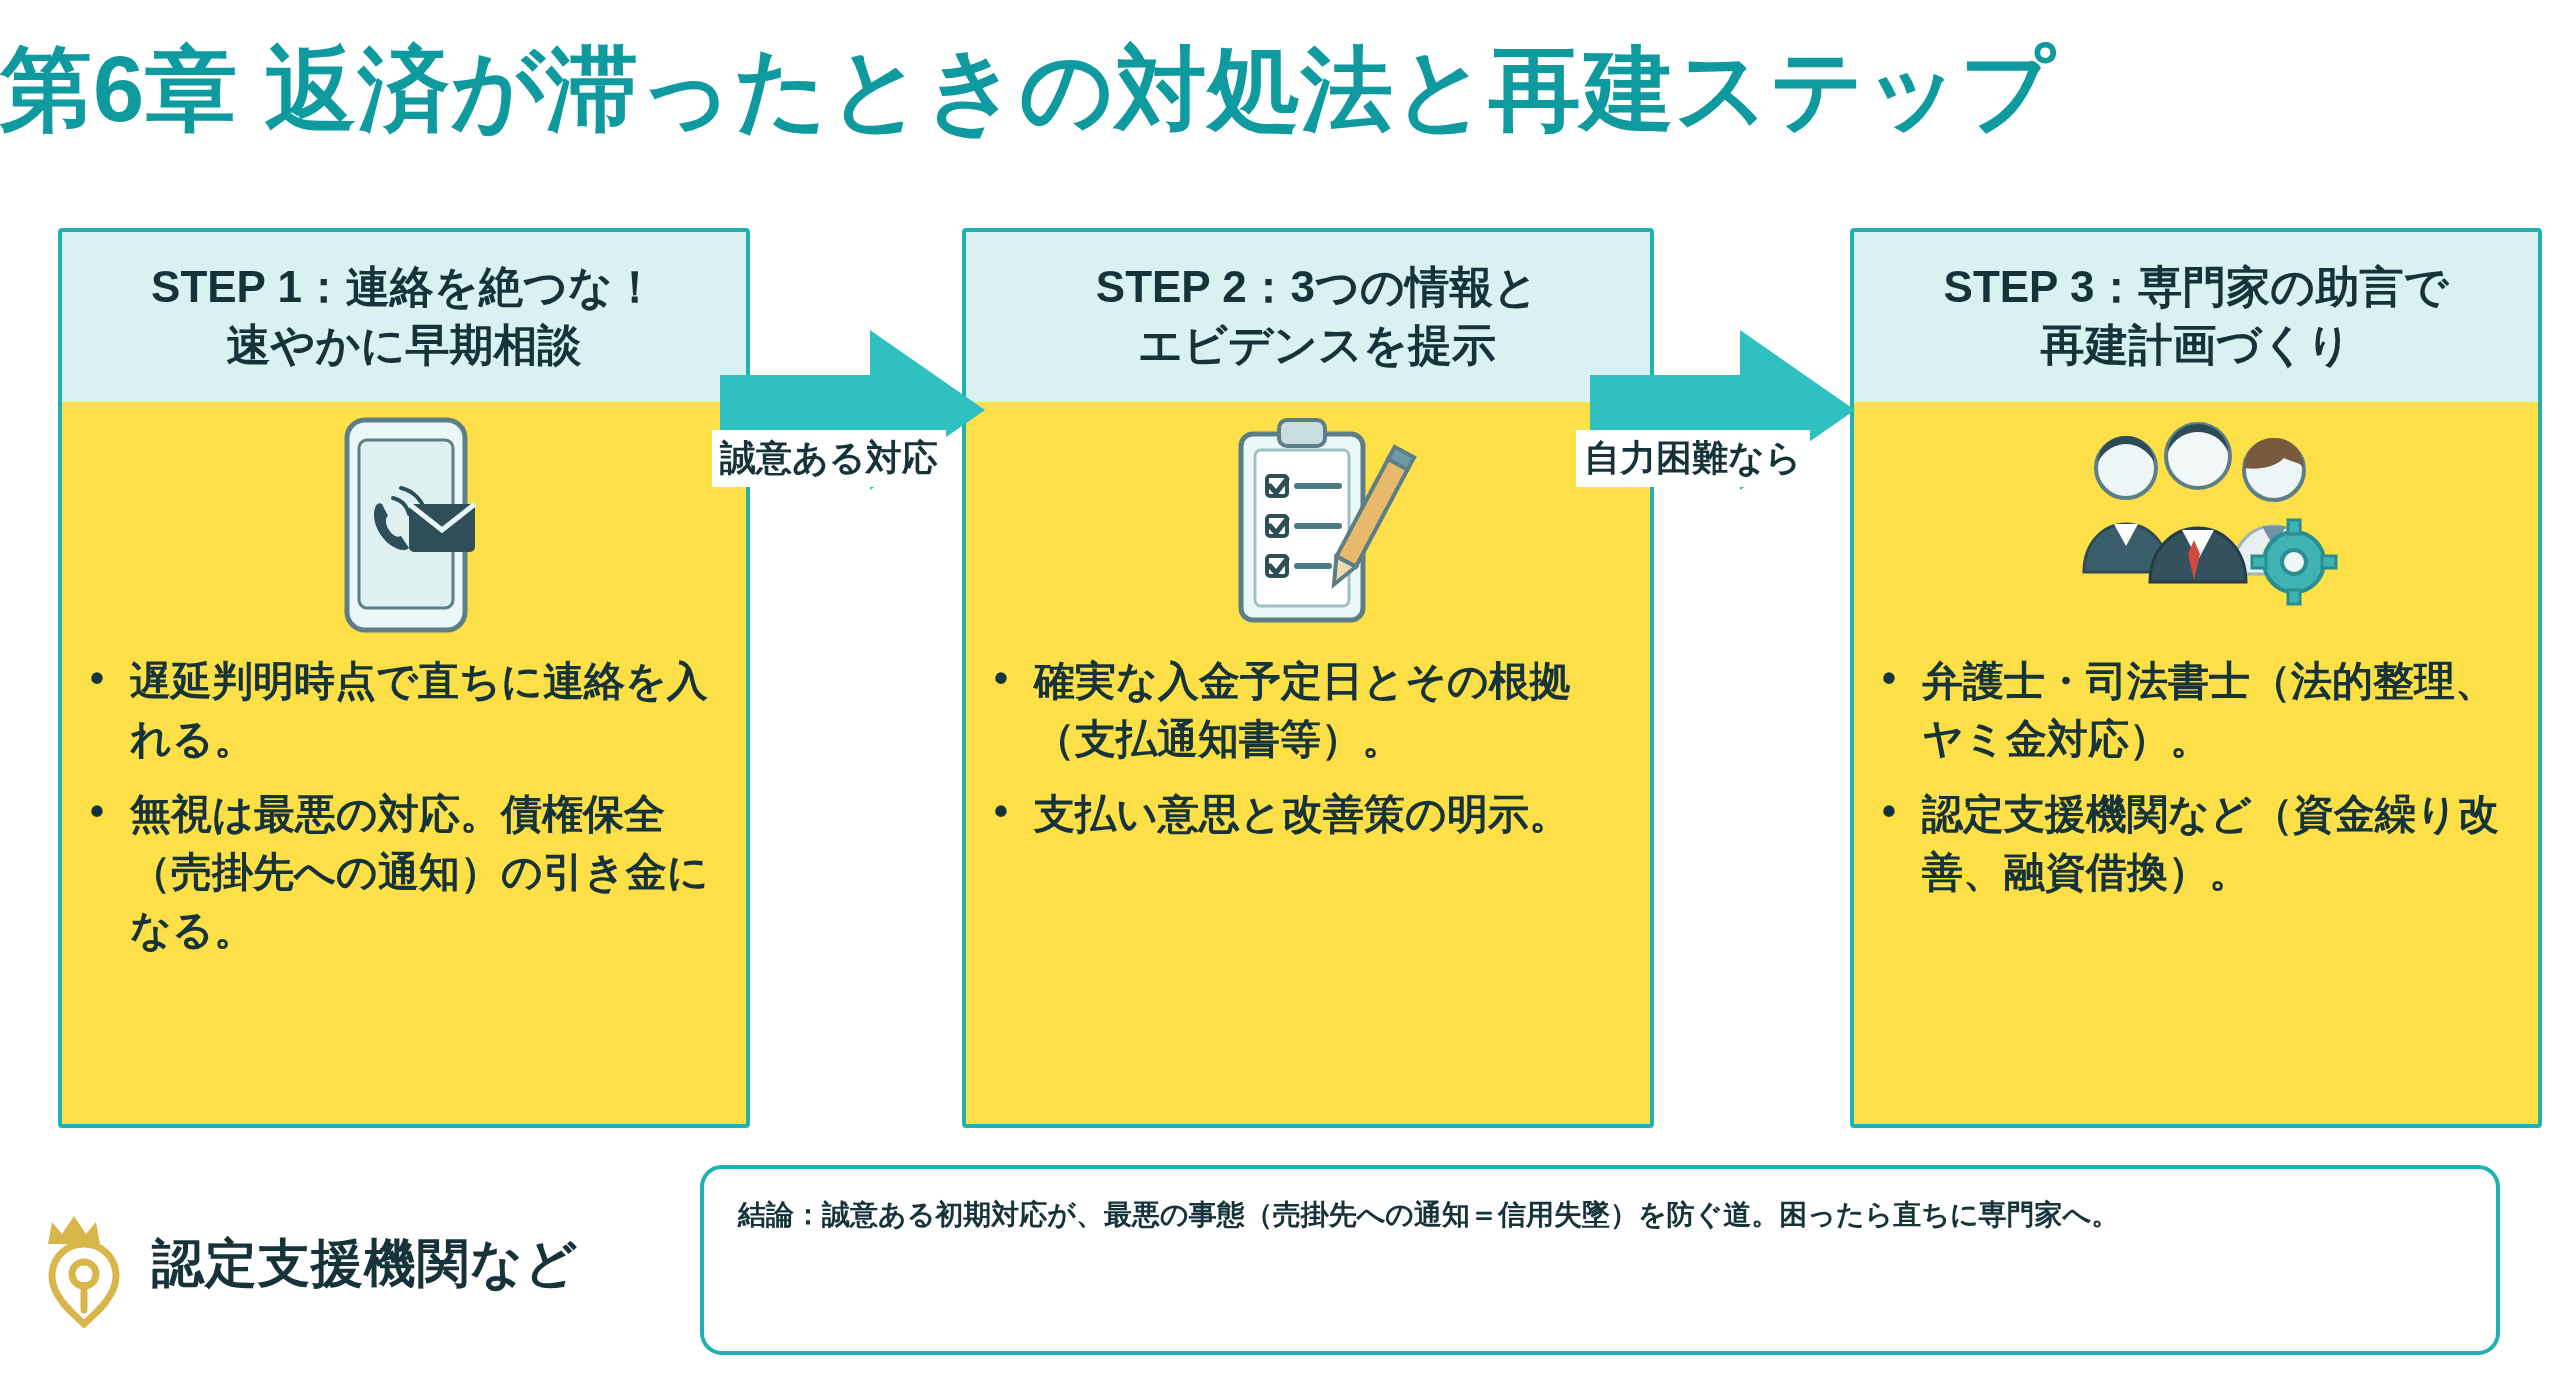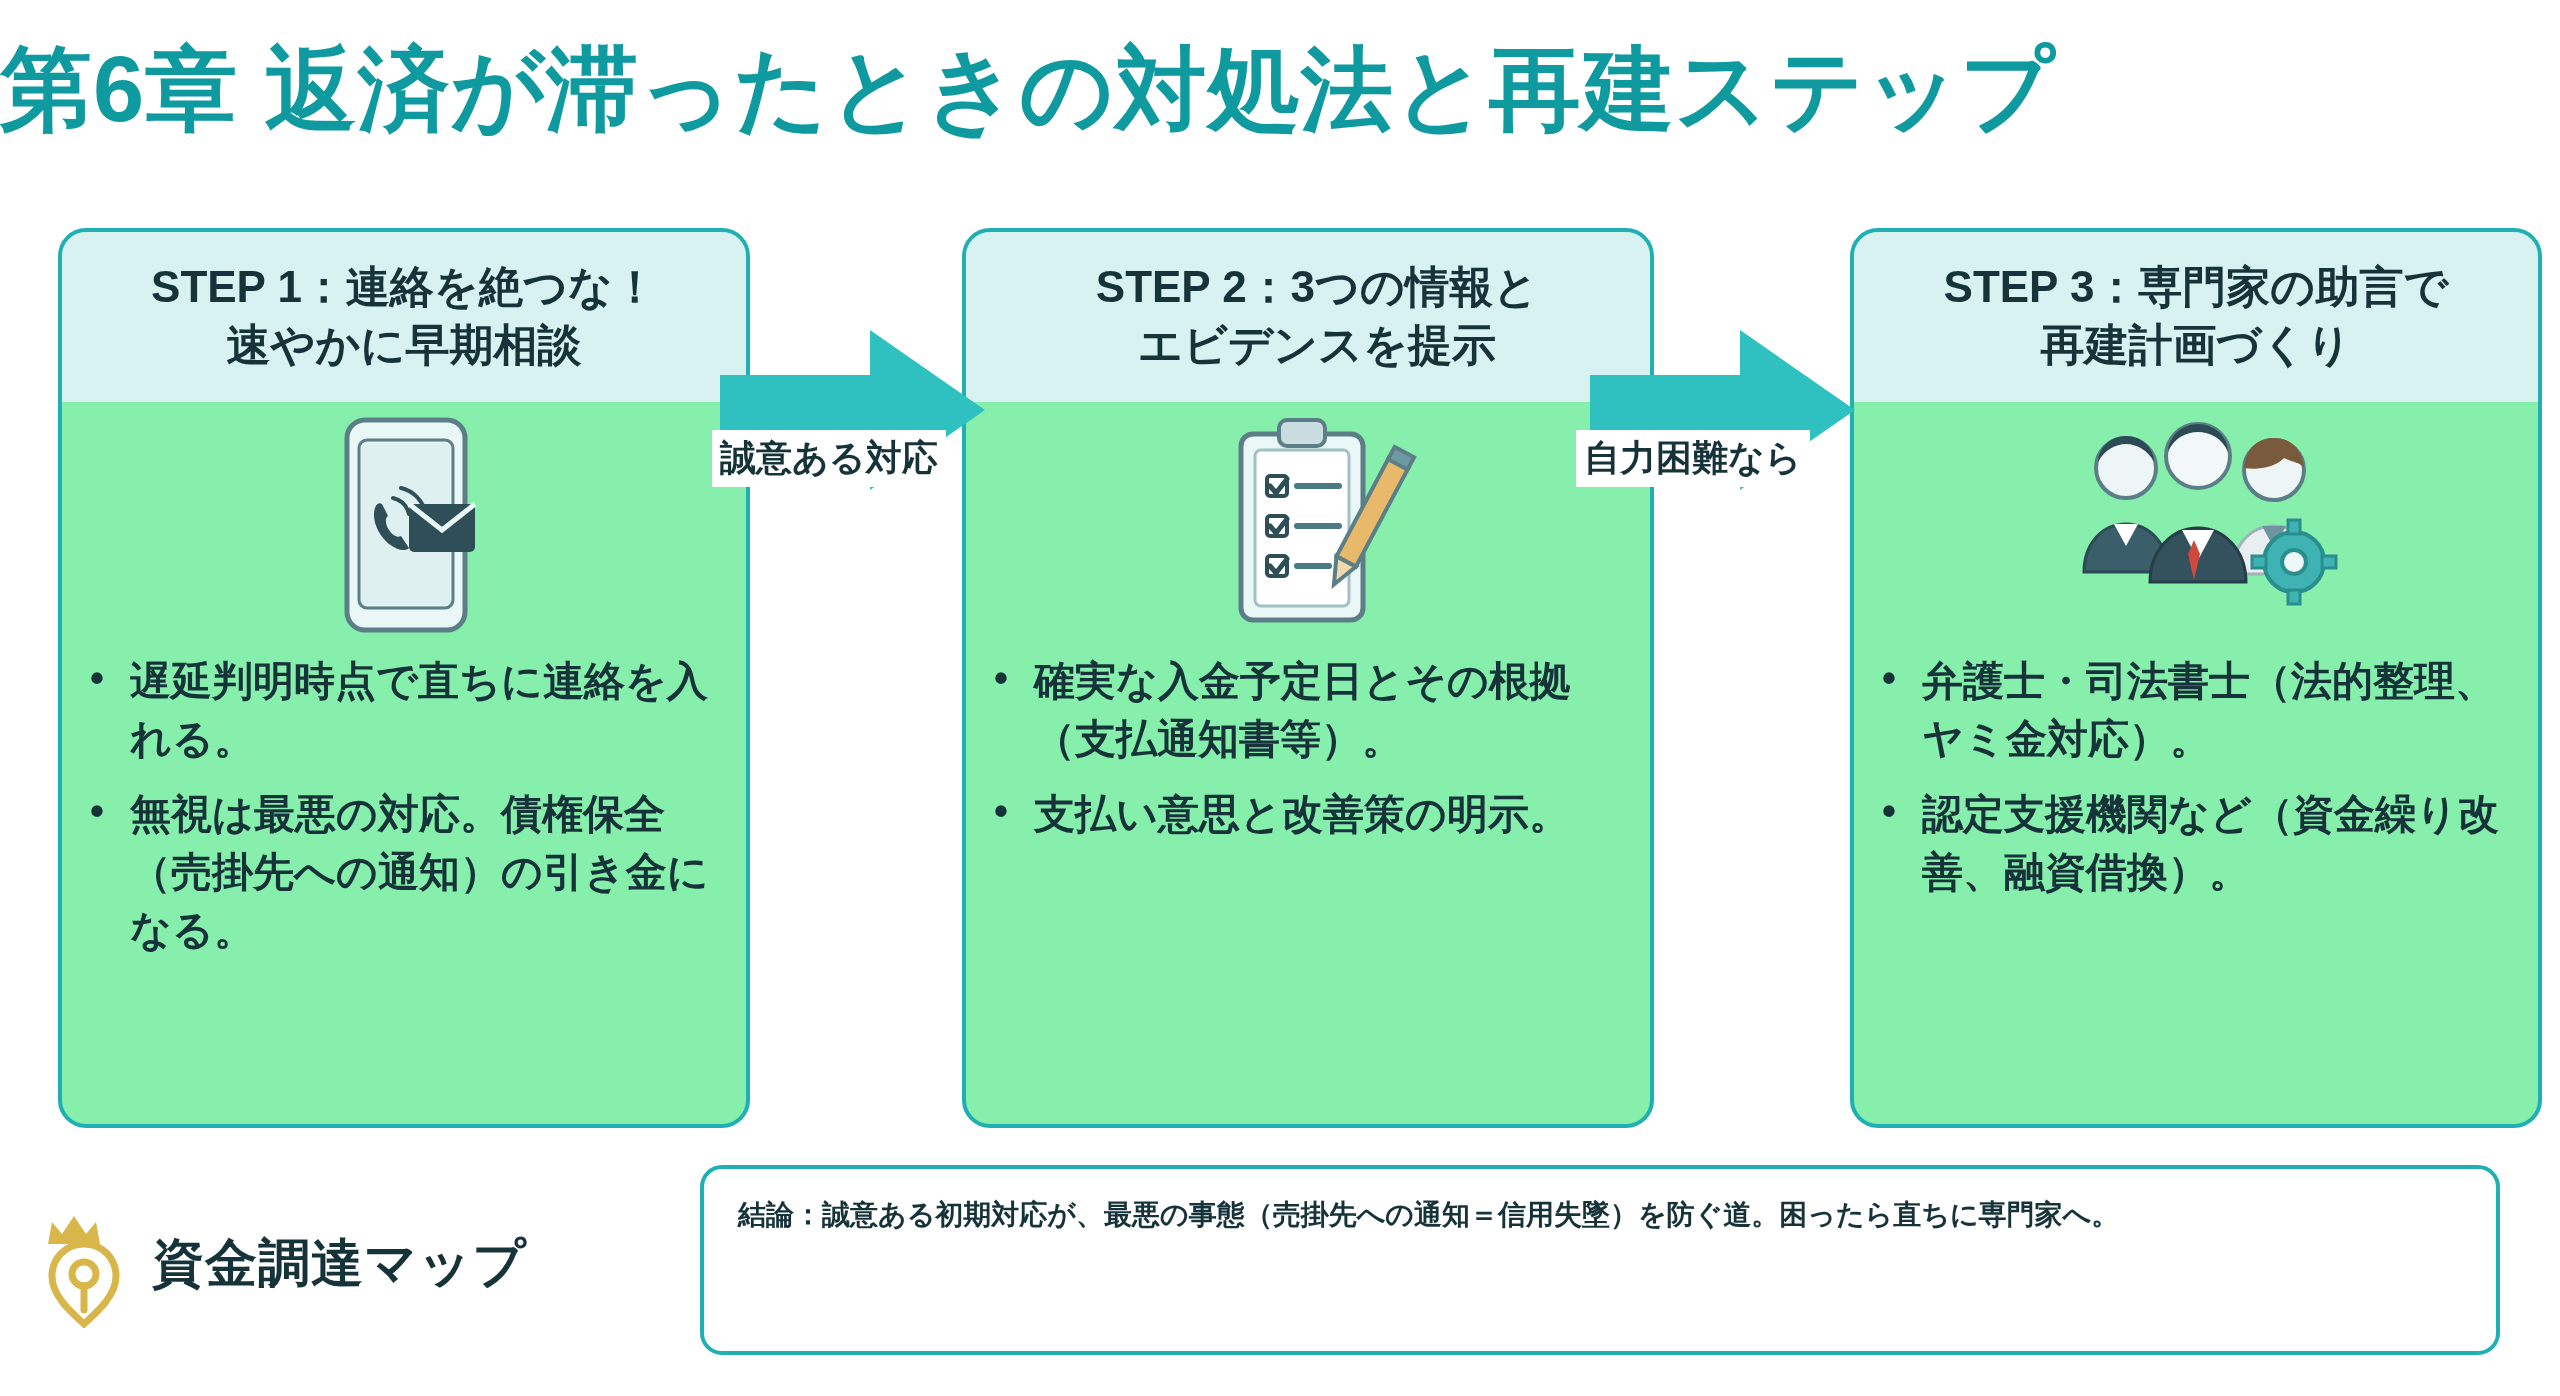--- a/index.html
+++ b/index.html
@@ -38,22 +38,22 @@
     width: 2560px;
     height: 910px;
   }
 
   .card {
     position: absolute;
     top: 0;
     width: 692px;
     height: 900px;
     border: 4px solid #20b0b4;
-    border-radius: 28px;
-    background: #86efac;
+    border-radius: 4px;
+    background: #fde047;
     overflow: hidden;
     box-sizing: border-box;
   }
   .card.c1 { left: 58px; }
   .card.c2 { left: 962px; }
   .card.c3 { left: 1850px; }
 
   .card-head {
     background: #d7f2f1;
     padding: 26px 18px 28px 18px;
@@ -278,14 +278,14 @@
 
 <div class="conclusion">結論：誠意ある初期対応が、最悪の事態（売掛先への通知＝信用失墜）を防ぐ道。困ったら直ちに専門家へ。</div>
 
 <div class="logo">
   <svg width="108" height="128" viewBox="0 0 108 128">
     <path d="M22 22l10 12 12-18 12 18 10-12 4 22H18z" fill="#d8b64a"></path>
     <path d="M54 44c-18 0-32 14-32 32 0 22 24 40 32 48 8-8 32-26 32-48 0-18-14-32-32-32z" fill="none" stroke="#d8b64a" stroke-width="7"></path>
     <circle cx="54" cy="74" r="12" fill="none" stroke="#d8b64a" stroke-width="7"></circle>
     <path d="M54 86v24" stroke="#d8b64a" stroke-width="7" stroke-linecap="round"></path>
   </svg>
-  <div class="logo-text">資金調達マップ</div>
+  <div class="logo-text">認定支援機関など</div>
 </div>
 
 </body></html>

